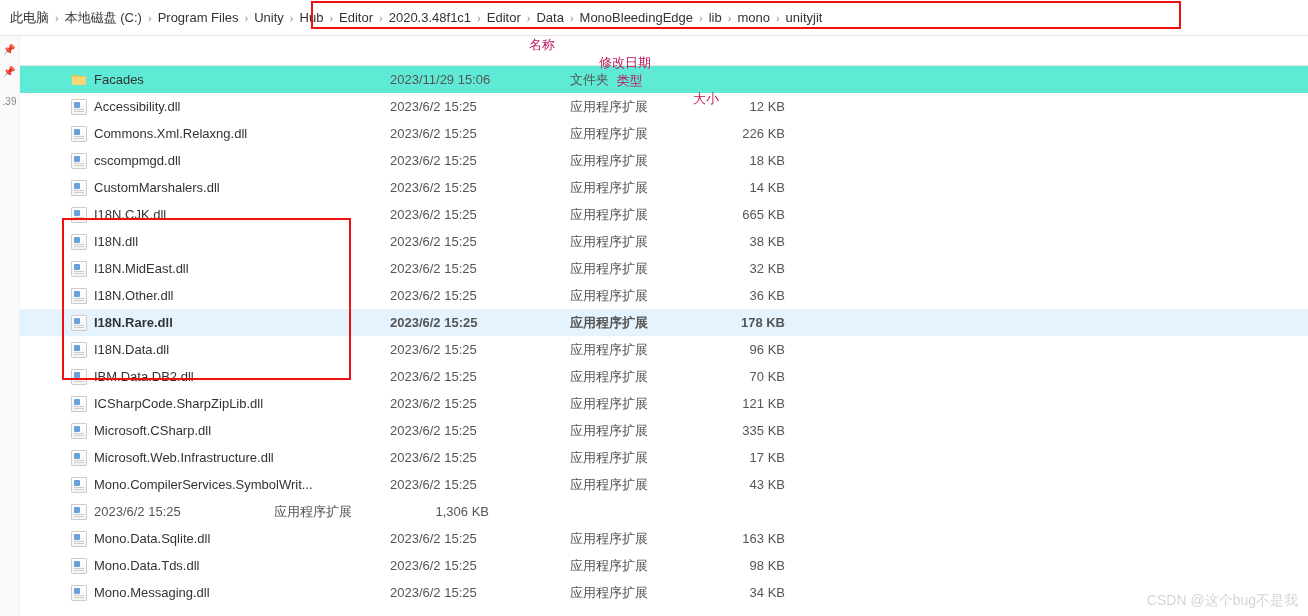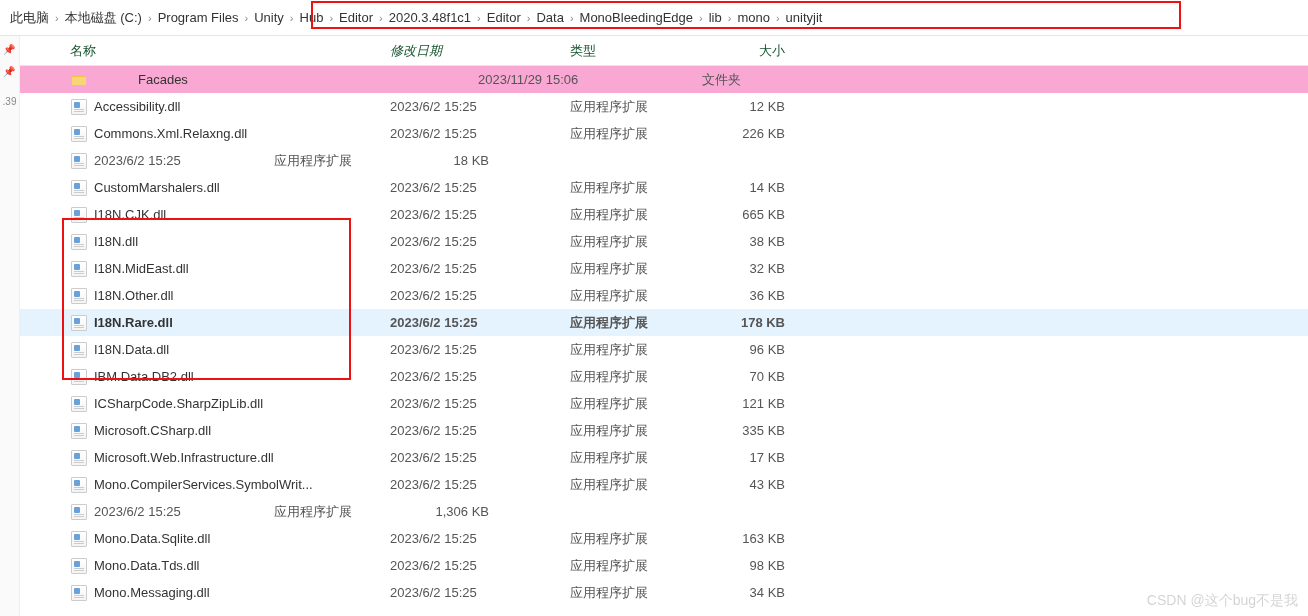--- a/index.html
+++ b/index.html
@@ -58,36 +58,37 @@
   .content {
     position: absolute;
     left: 20px; right: 0; top: 36px; bottom: 0;
     overflow: hidden;
   }
   .header-row {
     display: flex;
     align-items: center;
     height: 30px;
     border-bottom: 1px solid #e5e5e5;
-    color: #14532d;
+    color: #be185d;
     padding-left: 50px;
+    flex-direction: column;
   }
   .col-name { width: 320px; }
-  .col-date { width: 180px; font-style: italic; }
+  .col-date { width: 180px; }
   .col-type { width: 145px; }
   .col-size { width: 80px; text-align: right; padding-right: 10px; }
   .col-hdr { cursor: default; }
   .file-list {}
   .row {
     display: flex;
     align-items: center;
     height: 27px;
     padding-left: 50px;
   }
-  .row.sel { background: #f9a8d4; gap: 44px; }
+  .row.sel { background: #5eead4; }
   .row.hov { background: #e5f3ff; font-weight: bold; }
   .icon {
     width: 18px; height: 18px;
     margin-right: 6px;
     display: inline-flex;
     align-items: center;
     justify-content: center;
     flex-shrink: 0;
   }
   .folder-icon svg { width:16px; height:16px; }
@@ -201,20 +202,21 @@
         </span>
         <span class="name-cell">Commons.Xml.Relaxng.dll</span>
         <span class="date-cell">2023/6/2 15:25</span>
         <span class="type-cell">应用程序扩展</span>
         <span class="size-cell">226 KB</span>
       </div>
       <div class="row">
         <span class="icon">
           <span class="dll-icon"></span>
         </span>
+        <span class="name-cell">cscompmgd.dll</span>
         <span class="date-cell">2023/6/2 15:25</span>
         <span class="type-cell">应用程序扩展</span>
         <span class="size-cell">18 KB</span>
       </div>
       <div class="row">
         <span class="icon">
           <span class="dll-icon"></span>
         </span>
         <span class="name-cell">CustomMarshalers.dll</span>
         <span class="date-cell">2023/6/2 15:25</span>

